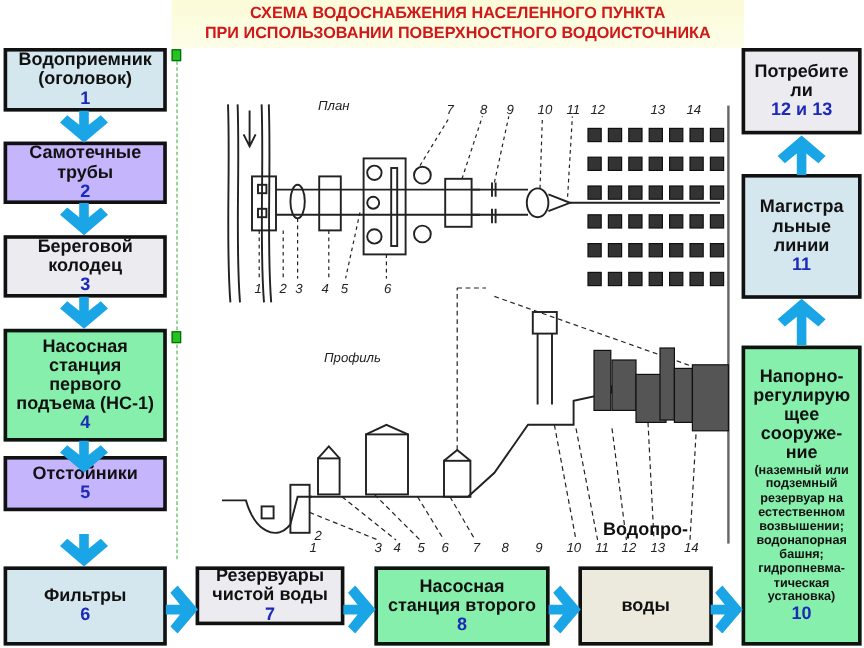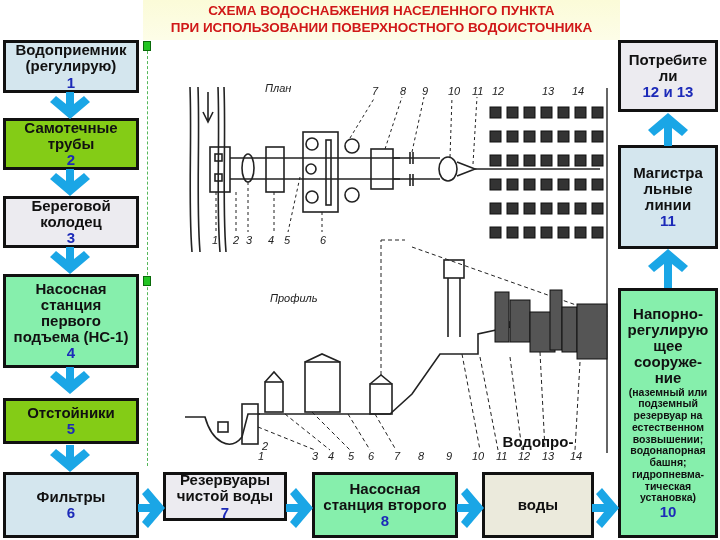--- a/index.html
+++ b/index.html
@@ -15,21 +15,21 @@
     padding-top: 2px; box-sizing: border-box;
   }
   .box {
     position: absolute; box-sizing: border-box; border: 3px solid #111;
     text-align: center; font-weight: bold; color: #111;
     display: flex; flex-direction: column; justify-content: center; align-items: center;
     line-height: 1.08;
   }
   .box .num { color: #1c2ab8; font-weight: bold; }
   .blue  { background: #d4e6ee; }
-  .peach { background: #84cc16; }
+  .peach { background: #c4b5fd; }
   .grey  { background: #ecebf0; }
   .rose  { background: #86efac; }
   .beige { background: #ebeadc; }
   .lbl { font-size: 15px; }
   .small { font-size: 10.5px; line-height: 1.12; }
   .arrow { position: absolute; }
   .drawing { position: absolute; left: 150px; top: 42px; width: 462px; height: 420px; }
   .guide { position: absolute; left: 147px; top: 46px; width: 0; height: 420px; border-left: 1px dashed #56b85a; }
   .handle { position: absolute; width: 6px; height: 8px; background: #22c422; border: 1px solid #0a6a0a; }
   .vline { position: absolute; left: 606px; top: 88px; width: 2px; height: 365px; background: #666; }
@@ -37,41 +37,41 @@
 </head>
 <body>
 
 <div class="title-bar">
   <div>СХЕМА ВОДОСНАБЖЕНИЯ НАСЕЛЕННОГО ПУНКТА</div>
   <div>ПРИ ИСПОЛЬЗОВАНИИ ПОВЕРХНОСТНОГО ВОДОИСТОЧНИКА</div>
 </div>
 
 <div class="box blue" style="left:3px;top:40px;width:136px;height:53px;">
   <div class="lbl">Водоприемник</div>
-  <div class="lbl">(регулирую)</div>
+  <div class="lbl">(оголовок)</div>
   <div class="lbl num">1</div>
 </div>
 <div class="box peach" style="left:3px;top:118px;width:136px;height:52px;">
   <div class="lbl">Самотечные</div>
   <div class="lbl">трубы</div>
   <div class="lbl num">2</div>
 </div>
 <div class="box grey" style="left:3px;top:196px;width:136px;height:52px;">
   <div class="lbl">Береговой</div>
   <div class="lbl">колодец</div>
   <div class="lbl num">3</div>
 </div>
 <div class="box rose" style="left:3px;top:274px;width:136px;height:94px;">
   <div class="lbl">Насосная</div>
   <div class="lbl">станция</div>
   <div class="lbl">первого</div>
   <div class="lbl">подъема (НС-1)</div>
   <div class="lbl num">4</div>
 </div>
-<div class="box peach" style="left:3px;top:398px;width:136px;height:46px;justify-content:center;">
+<div class="box peach" style="left:3px;top:380px;width:136px;height:46px;justify-content:center;">
   <div class="lbl">Отстойники</div>
   <div class="lbl num">5</div>
 </div>
 
 <div class="box blue" style="left:3px;top:472px;width:136px;height:66px;">
   <div class="lbl">Фильтры</div>
   <div class="lbl num">6</div>
 </div>
 <div class="box grey" style="left:163px;top:472px;width:124px;height:49px;">
   <div class="lbl">Резервуары</div>

